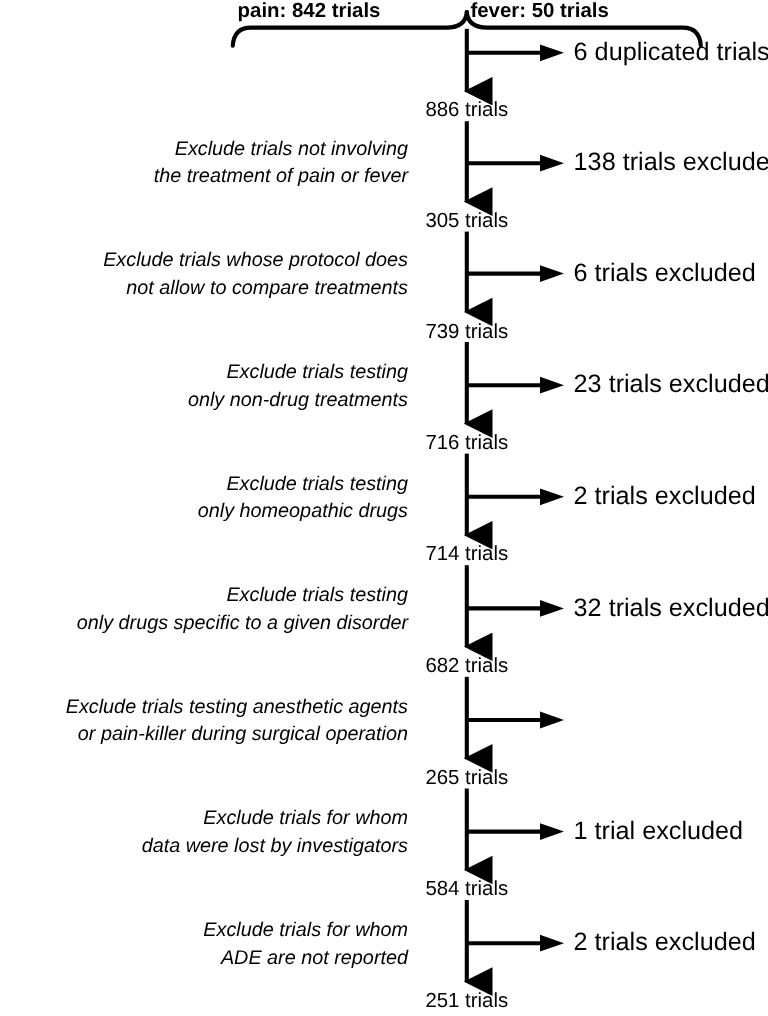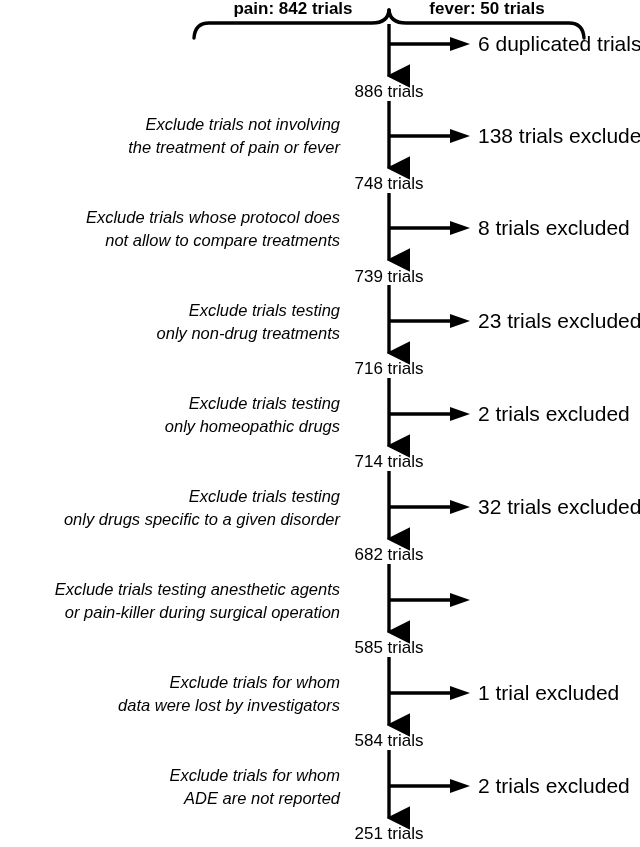--- a/index.html
+++ b/index.html
@@ -21,21 +21,20 @@
     background: #ffffff;
   }
 
   
   .source-label {
     position: absolute;
     font-weight: bold;
     font-size: 17px;
     line-height: 20px;
     white-space: nowrap;
-    text-align: center;
   }
   #source-pain  { left: 198px; top: -1px; width: 190px; }
   #source-fever { left: 392px; top: -1px; width: 190px; }
 
   
   #brace-svg {
     position: absolute;
     left: 0;
     top: 0;
     width: 640px;
@@ -151,26 +150,26 @@
         <path d="M 450 686 L 470 693 L 450 700 z" fill="#000" stroke="none"></path>
       </g>
       <g>
         <line x1="389" y1="786" x2="452" y2="786"></line>
         <path d="M 450 779 L 470 786 L 450 793 z" fill="#000" stroke="none"></path>
       </g>
     </g>
   </svg>
 
   <div class="node-label" style="top:82px">886 trials</div>
-  <div class="node-label" style="top:174px">748 trials</div>
+  <div class="node-label" style="top:174px">305 trials</div>
   <div class="node-label" style="top:267px">739 trials</div>
   <div class="node-label" style="top:359px">716 trials</div>
   <div class="node-label" style="top:452px">714 trials</div>
   <div class="node-label" style="top:545px">682 trials</div>
-  <div class="node-label" style="top:638px">585 trials</div>
+  <div class="node-label" style="top:638px">265 trials</div>
   <div class="node-label" style="top:731px">584 trials</div>
   <div class="node-label" style="top:824px">251 trials</div>
 
   <div class="criteria-label" style="top:113px">Exclude trials not involving
 the treatment of pain or fever</div>
   <div class="criteria-label" style="top:206px">Exclude trials whose protocol does
 not allow to compare treatments</div>
   <div class="criteria-label" style="top:299px">Exclude trials testing
 only non-drug treatments</div>
   <div class="criteria-label" style="top:392px">Exclude trials testing
@@ -179,20 +178,20 @@
 only drugs specific to a given disorder</div>
   <div class="criteria-label" style="top:578px">Exclude trials testing anesthetic agents
 or pain-killer during surgical operation</div>
   <div class="criteria-label" style="top:671px">Exclude trials for whom
 data were lost by investigators</div>
   <div class="criteria-label" style="top:764px">Exclude trials for whom
 ADE are not reported</div>
 
   <div class="excluded-label" style="top:34px">6 duplicated trials</div>
   <div class="excluded-label" style="top:126px">138 trials excluded</div>
-  <div class="excluded-label" style="top:218px">8 trials excluded</div>
+  <div class="excluded-label" style="top:218px">6 trials excluded</div>
   <div class="excluded-label" style="top:311px">23 trials excluded</div>
   <div class="excluded-label" style="top:404px">2 trials excluded</div>
   <div class="excluded-label" style="top:497px">32 trials excluded</div>
   <div class="excluded-label" style="top:683px">1 trial excluded</div>
   <div class="excluded-label" style="top:776px">2 trials excluded</div>
 
 </div>
 
 </body></html>

